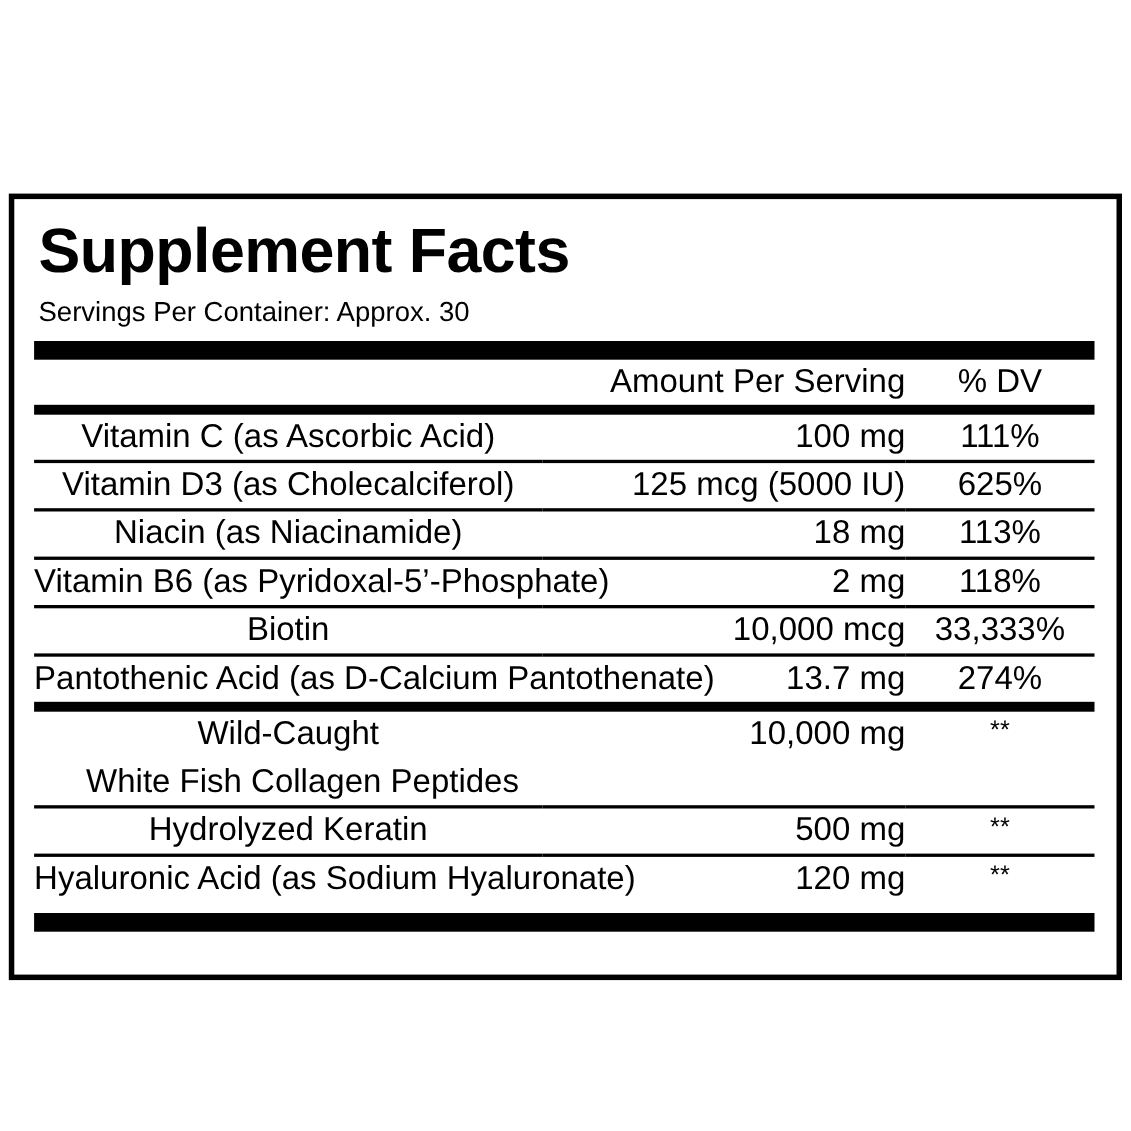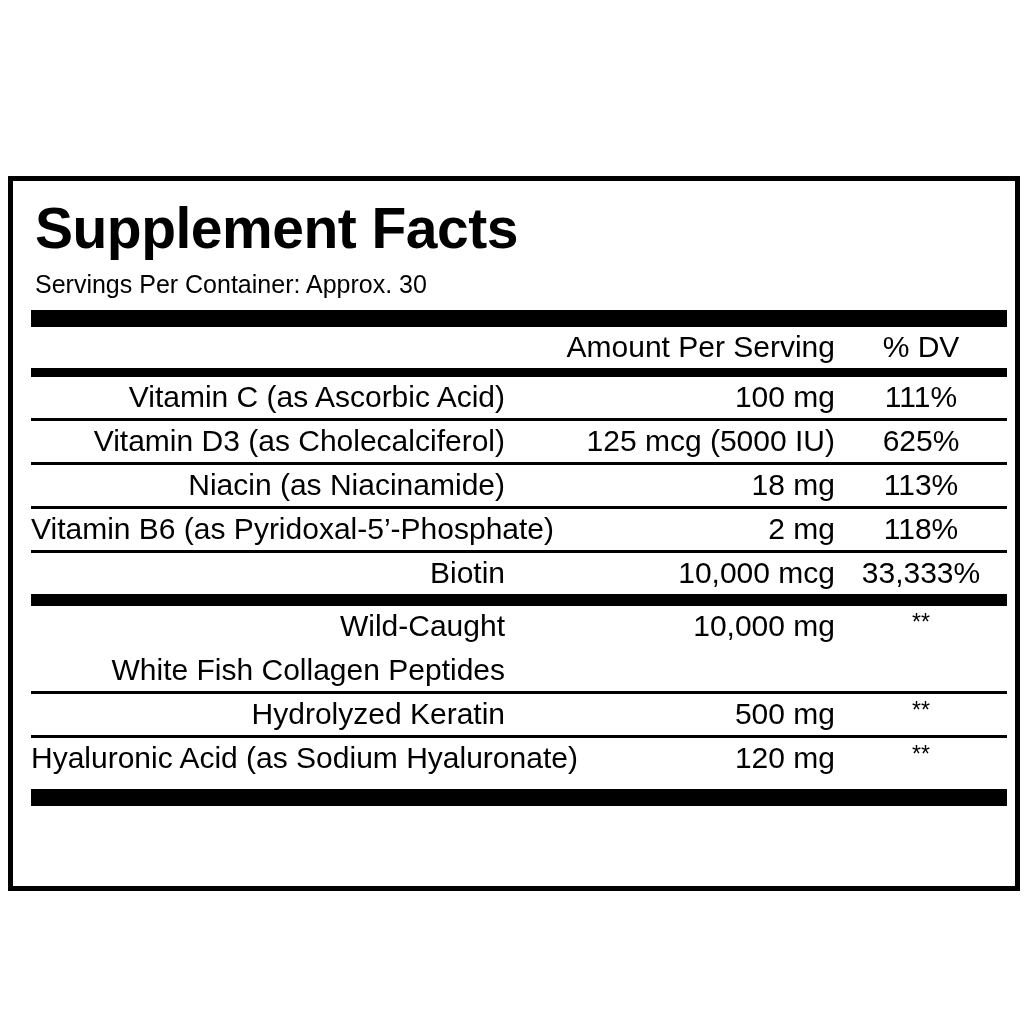--- a/index.html
+++ b/index.html
@@ -21,21 +21,21 @@
     top: 176px;
     width: 1012px;
     height: 715px;
     box-sizing: border-box;
     border: 5px solid #000000;
     background: #ffffff;
   }
 
   .panel-inner {
     box-sizing: border-box;
-    padding: 12px 8px 0 18px;
+    padding: 12px 20px 0 18px;
     height: 100%;
   }
 
   .facts-title {
     font-size: 57px;
     font-weight: bold;
     letter-spacing: -0.5px;
     line-height: 1.05;
     margin: 6px 0 10px 4px;
   }
@@ -62,21 +62,21 @@
     border-collapse: collapse;
     table-layout: fixed;
   }
   table.facts td {
     font-size: 30px;
     padding: 3px 0 4px 0;
     vertical-align: top;
     white-space: nowrap;
   }
   td.nutrient {
-    text-align: right;
+    text-align: center;
     padding-left: 4px;
   }
   td.amount {
     text-align: right;
     width: 330px;
     padding-right: 6px;
   }
   td.dv {
     text-align: center;
     width: 172px;
@@ -151,20 +151,25 @@
       </tr>
       <tr class="rule">
         <td class="nutrient">Vitamin B6 (as Pyridoxal-5’-Phosphate)</td>
         <td class="amount">2 mg</td>
         <td class="dv">118%</td>
       </tr>
       <tr class="rule">
         <td class="nutrient">Biotin</td>
         <td class="amount">10,000 mcg</td>
         <td class="dv">33,333%</td>
+      </tr>
+      <tr>
+        <td class="nutrient">Pantothenic Acid (as D-Calcium Pantothenate)</td>
+        <td class="amount">13.7 mg</td>
+        <td class="dv">274%</td>
       </tr>
     </tbody>
       </table>
 
     <div class="bar-med"></div>
 
     <table class="facts">
       <tbody>
           <tr class="rule">
         <td class="nutrient">

